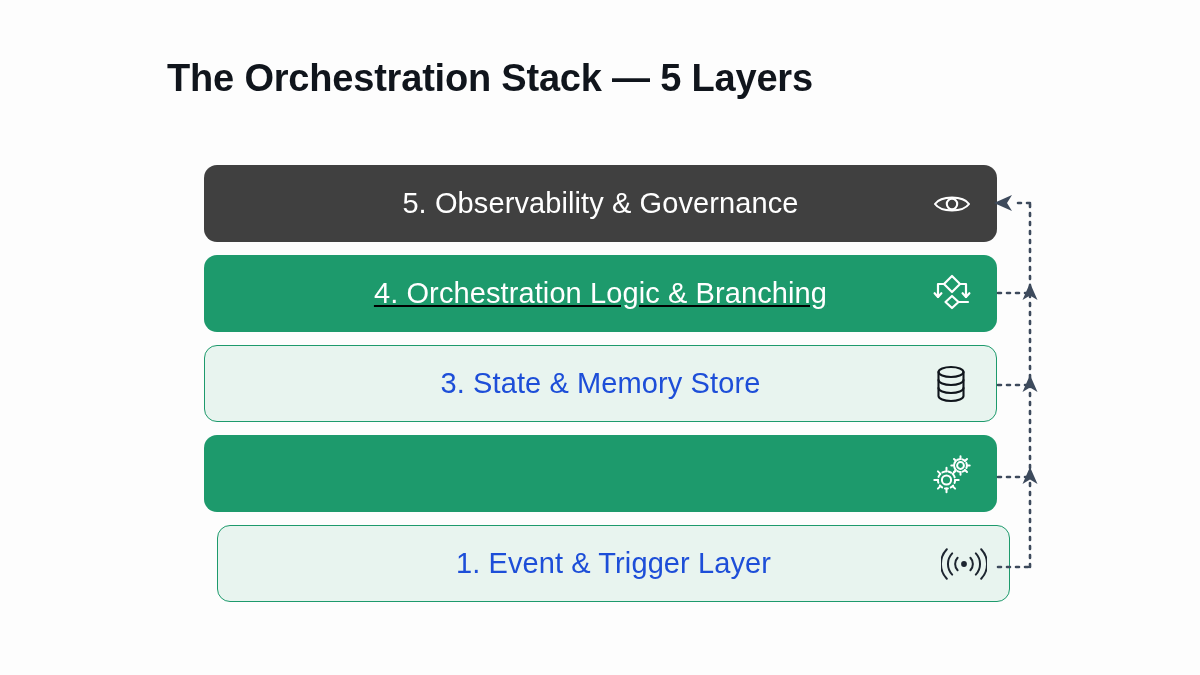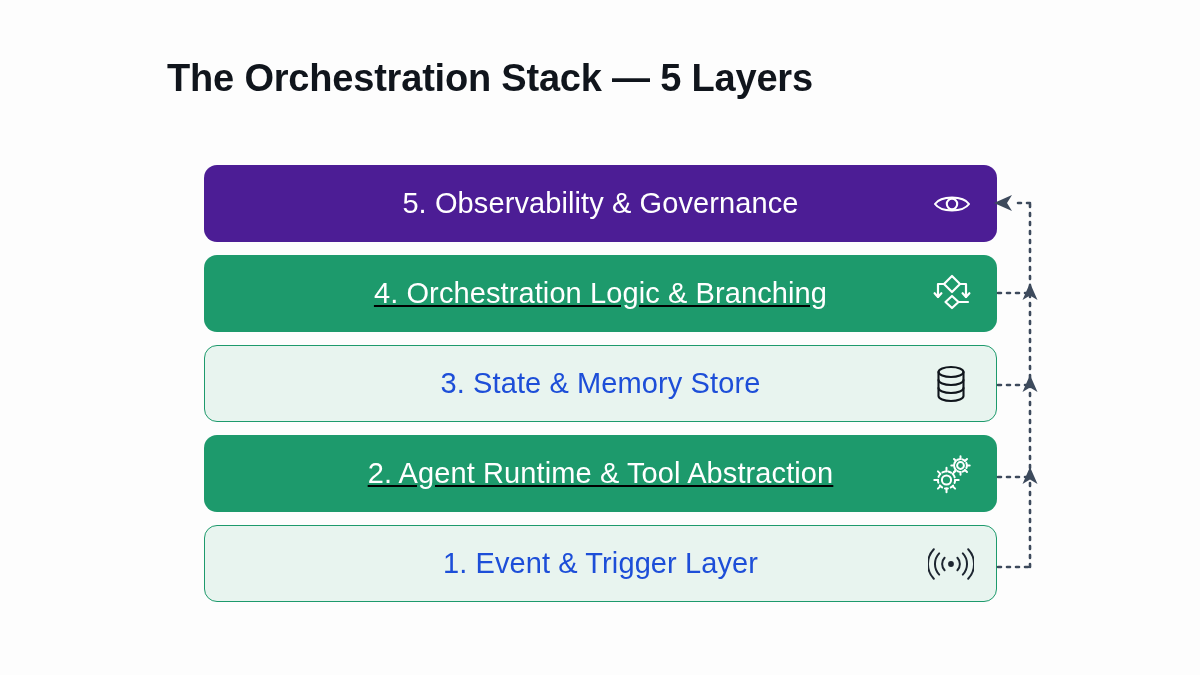--- a/index.html
+++ b/index.html
@@ -46,24 +46,24 @@
     position: relative;
     box-sizing: border-box;
     width: 793px;
     height: 77px;
     margin-bottom: 13px;
     border-radius: 13px;
     display: flex;
     align-items: center;
     justify-content: center;
   }
-  .layer-row:last-child { margin-bottom: 0; }
+  .layer-row:last-child { margin-bottom: 0; margin-left: 13px; }
 
   .layer-row.dark {
-    background: #4c1d95;
+    background: #404040;
     border: none;
   }
   .layer-row.solid {
     background: #1d9a6c;
     border: none;
     text-decoration: underline;
   }
   .layer-row.light {
     background: #e8f4ef;
     border: 1.6px solid #1d9a6c;
@@ -148,21 +148,20 @@
         <svg width="38" height="42" viewBox="0 0 38 42" fill="none" stroke="#10151c" stroke-width="2.1" stroke-linecap="round" stroke-linejoin="round">
           <ellipse cx="19" cy="9" rx="12.5" ry="5"></ellipse>
           <path d="M6.5 9 V 33 C 6.5 35.8, 12.1 38, 19 38 C 25.9 38, 31.5 35.8, 31.5 33 V 9"></path>
           <path d="M6.5 17 C 6.5 19.8, 12.1 22, 19 22 C 25.9 22, 31.5 19.8, 31.5 17"></path>
           <path d="M6.5 25 C 6.5 27.8, 12.1 30, 19 30 C 25.9 30, 31.5 27.8, 31.5 25"></path>
         </svg>
       </span>
     </div>
 
     <div class="layer-row solid">
-      <span class="layer-label">2. Agent Runtime &amp; Tool Abstraction</span>
       <span class="layer-icon">
         <svg width="44" height="44" viewBox="0 0 44 44" fill="none" stroke="#ffffff" stroke-width="2" stroke-linecap="round" stroke-linejoin="round">
 
           <g transform="translate(30.5,13.5)">
             <circle cx="0" cy="0" r="3.4"></circle>
             <path d="M0 -9.2 L0 -6.4 M0 6.4 L0 9.2
                      M-9.2 0 L-6.4 0 M6.4 0 L9.2 0
                      M-6.5 -6.5 L-4.5 -4.5 M4.5 4.5 L6.5 6.5
                      M6.5 -6.5 L4.5 -4.5 M-4.5 4.5 L-6.5 6.5"></path>
             <circle cx="0" cy="0" r="6.4" stroke-dasharray="2.6 2.6"></circle>

